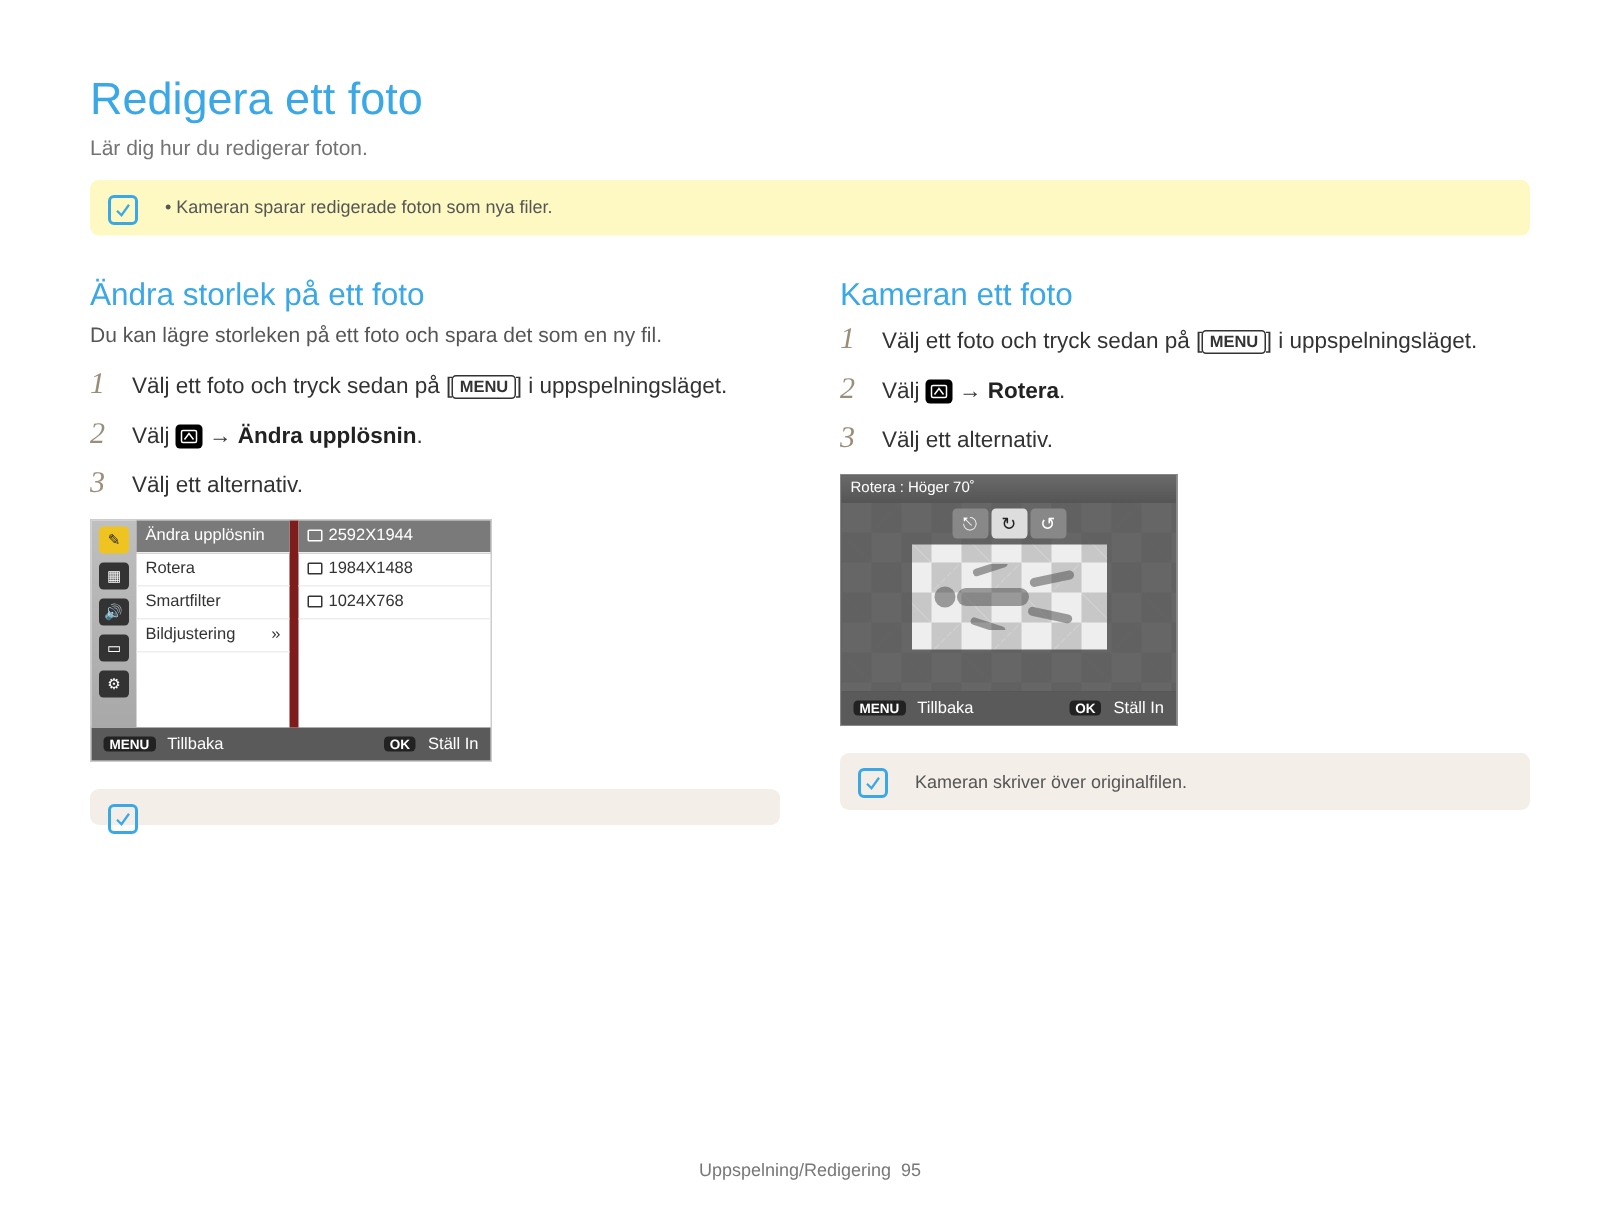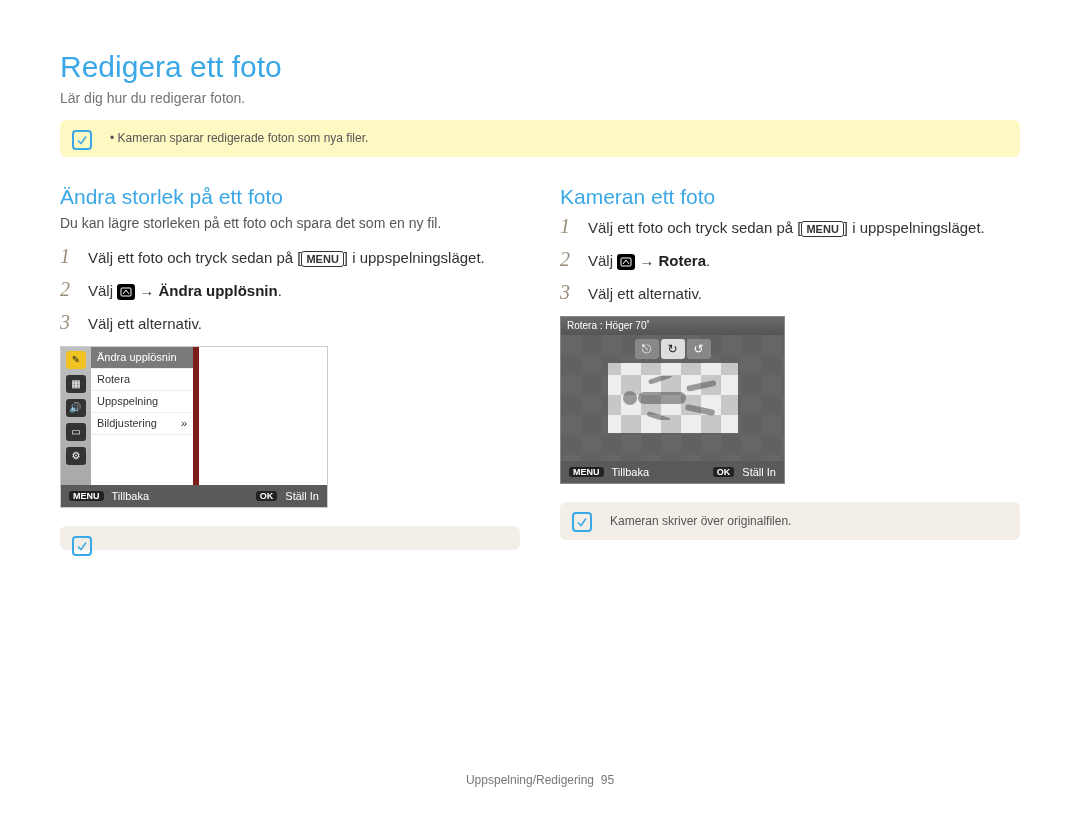--- a/index.html
+++ b/index.html
@@ -302,25 +302,39 @@
             <span class="sicon active">✎</span>
             <span class="sicon">▦</span>
             <span class="sicon">🔊</span>
             <span class="sicon">▭</span>
             <span class="sicon">⚙</span>
           </div>
           <div class="menu">
             <div class="menu-col-l">
               <div class="menu-row hl">Ändra upplösnin</div>
               <div class="menu-row">Rotera</div>
-              <div class="menu-row">Uppspelning</div>
+              <div class="menu-row">Smartfilter</div>
               <div class="menu-row">
                 <span>Bildjustering</span>
                 <span style="margin-left:auto">»</span>
               </div>
+            </div>
+            <div class="menu-col-r">
+              <div class="menu-row hl">
+                  <span class="sq"></span>
+                  <span>2592X1944</span>
+                </div>
+              <div class="menu-row">
+                  <span class="sq"></span>
+                  <span>1984X1488</span>
+                </div>
+              <div class="menu-row">
+                  <span class="sq"></span>
+                  <span>1024X768</span>
+                </div>
             </div>
           </div>
         </div>
         <div class="footer">
           <span class="fbtn">MENU</span>
           <span>Tillbaka</span>
           <span class="spacer"></span>
           <span class="fbtn">OK</span>
           <span>Ställ In</span>
         </div>

